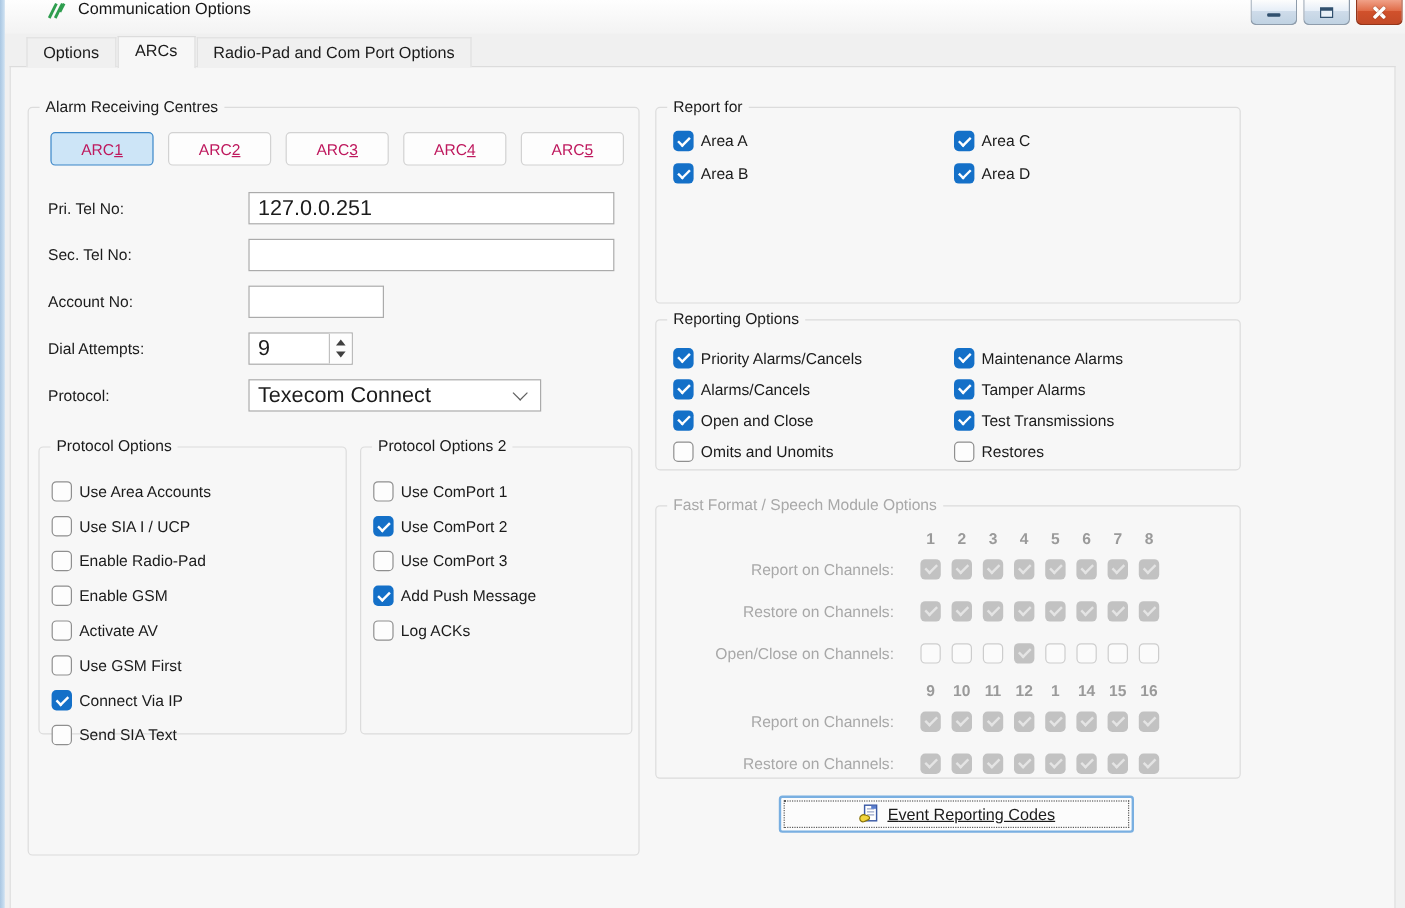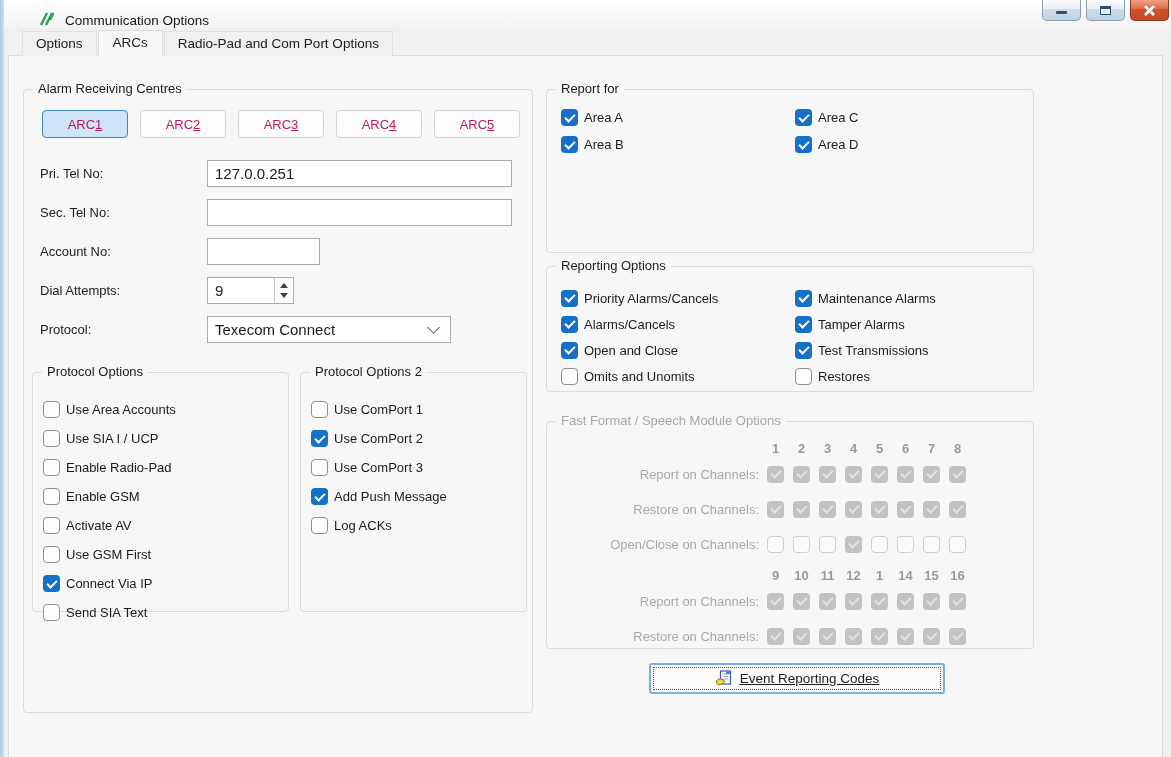--- a/index.html
+++ b/index.html
@@ -4,21 +4,21 @@
 <style>
   html,body{margin:0;padding:0;width:1171px;height:757px;overflow:hidden;
     font-family:"Liberation Sans","DejaVu Sans",sans-serif;font-size:13px;color:#1b1b1b;
     -webkit-font-smoothing:antialiased;}
   .window{position:relative;width:1171px;height:757px;background:#f0f0f0;overflow:hidden;}
   .left-edge{position:absolute;left:0;top:0;width:4px;height:100%;
     background:linear-gradient(to right,#aac7e2,#cfe2f3);z-index:5;}
 
   
   .titlebar{position:absolute;left:4px;top:0;right:0;height:28px;
-    background:linear-gradient(#fefefe,#f3f3f3);display:flex;align-items:flex-end;}
+    background:linear-gradient(#fefefe,#f3f3f3);display:flex;align-items:flex-start;}
   .app-icon{width:18px;height:18px;margin-left:34px;margin-right:9px;display:inline-flex;}
   .title{font-size:13.5px;color:#151515;}
   .winbtns{position:absolute;top:0;right:0;display:flex;gap:5px;padding-right:2px;}
   .winbtn{width:39px;height:21px;border:1px solid #8e9cab;border-top:none;
     border-radius:0 0 5px 5px;background:linear-gradient(#fdfdfd,#e6eef7 45%,#cfdcea 46%,#c0d2e2);
     display:flex;align-items:center;justify-content:center;box-sizing:border-box;cursor:default;}
   .winbtn.close{background:linear-gradient(#f0a188,#e06c48 45%,#d1512c 46%,#c34a27);border-color:#93351a;}
   .g-min{width:11px;height:3px;background:#31506e;border-radius:1px;margin-top:4px;}
   .g-max{width:11px;height:9px;border:1px solid #31506e;border-top:3px solid #31506e;
     background:#e9f1f8;box-sizing:border-box;}
@@ -57,21 +57,21 @@
     display:flex;align-items:center;justify-content:center;box-sizing:border-box;cursor:default;}
   .arc-btn.selected{background:#cde5f7;border-color:#3a86c8;}
   .arc-btn u,.event-label u{text-decoration:underline;}
 
   
   .arc-fields{position:absolute;left:16px;top:70px;}
   .field-row{display:flex;align-items:center;height:27px;margin-bottom:12px;}
   .field-label{width:167px;color:#1b1b1b;}
   .textbox,.combobox{height:27px;background:#fff;border:1px solid #ababab;box-sizing:border-box;
     display:flex;align-items:center;}
-  .textbox .value,.combobox .value{padding-left:7px;flex:1;font-size:15px;color:#1b1b1b;
+  .textbox .value,.combobox .value{padding-left:7px;flex:1;font-size:18px;color:#1b1b1b;
     white-space:nowrap;overflow:hidden;}
   .spinner{width:18px;height:100%;border-left:1px solid #c0c0c0;display:flex;flex-direction:column;
     align-items:center;justify-content:space-evenly;background:#fdfdfd;}
   .spinner .up{width:0;height:0;border-left:4px solid transparent;border-right:4px solid transparent;
     border-bottom:5px solid #404040;}
   .spinner .dn{width:0;height:0;border-left:4px solid transparent;border-right:4px solid transparent;
     border-top:5px solid #404040;}
   .chevron{width:8px;height:8px;border-right:1.6px solid #5f5f5f;border-bottom:1.6px solid #5f5f5f;
     transform:rotate(45deg);margin-right:12px;margin-top:-4px;flex:none;}
 
@@ -95,21 +95,21 @@
     grid-template-rows:repeat(2,27px);grid-template-columns:234px 234px;}
   .grid-4x2{position:absolute;left:14px;top:18px;display:grid;grid-auto-flow:column;
     grid-template-rows:repeat(4,26px);grid-template-columns:234px 234px;}
   .grid-2x2 .check-row,.grid-4x2 .check-row{height:100%;}
 
   
   .fast-format{left:537px;top:365px;width:488px;height:228px;}
   #fast-format-body{position:absolute;left:8px;top:18px;right:8px;}
   .ch-row{display:flex;align-items:center;height:24px;margin-bottom:11px;}
   .ch-row.head{height:17px;margin-bottom:5px;}
-  .ch-label{width:212px;text-align:right;padding-right:8px;color:#a8a8a8;box-sizing:border-box;flex:none;}
+  .ch-label{width:212px;text-align:right;padding-right:22px;color:#a8a8a8;box-sizing:border-box;flex:none;}
   .cells{display:grid;grid-template-columns:repeat(8,26px);align-items:center;justify-items:start;}
   .ch-num{width:17px;text-align:center;font-weight:bold;color:#9a9a9a;font-size:13px;}
 
   
   .event-btn{position:absolute;left:640px;top:607px;width:296px;height:31px;
     background:#fcfcfc;border:2px solid #79afe1;border-radius:3px;
     outline:1px dotted #5a5a5a;outline-offset:-5px;
     display:flex;align-items:center;justify-content:center;gap:7px;
     font:13.5px "Liberation Sans","DejaVu Sans",sans-serif;color:#1b1b1b;cursor:default;text-decoration:underline;}
   .report-icon{width:18px;height:18px;display:inline-flex;}

